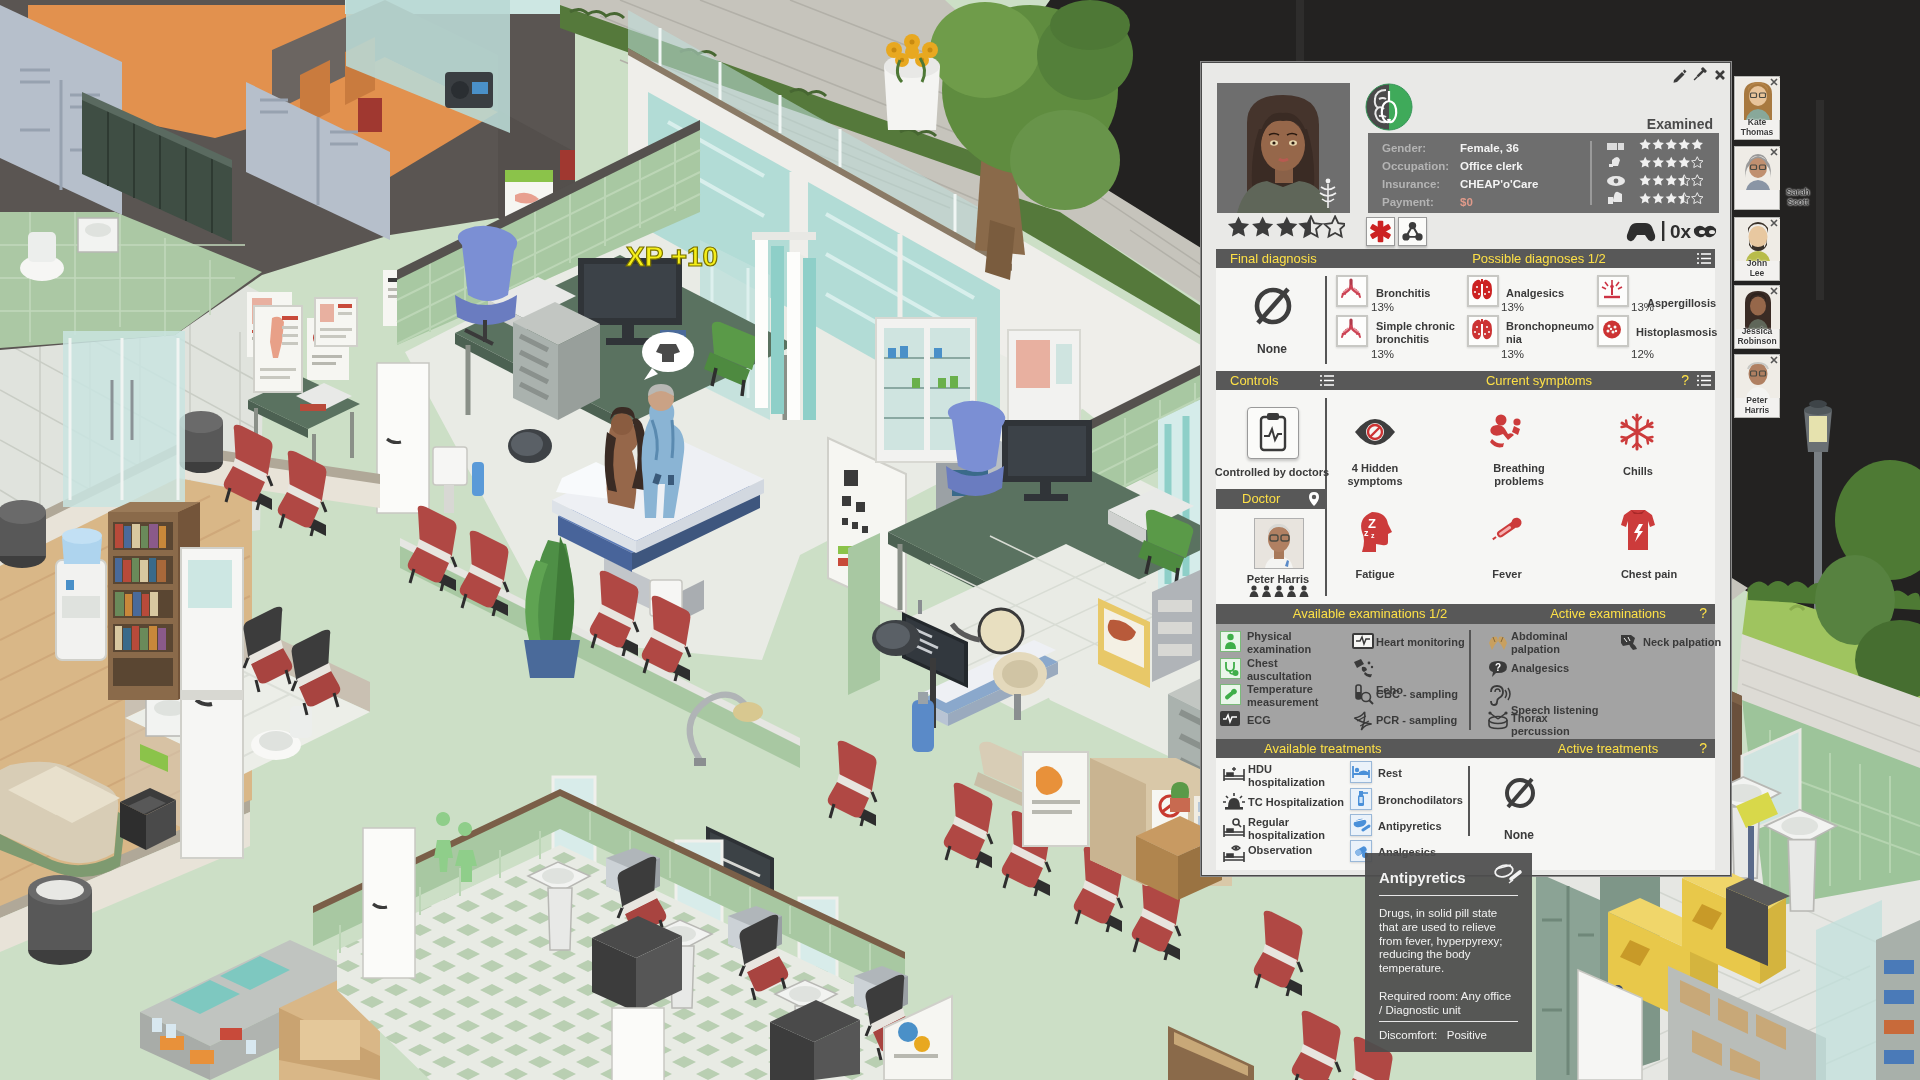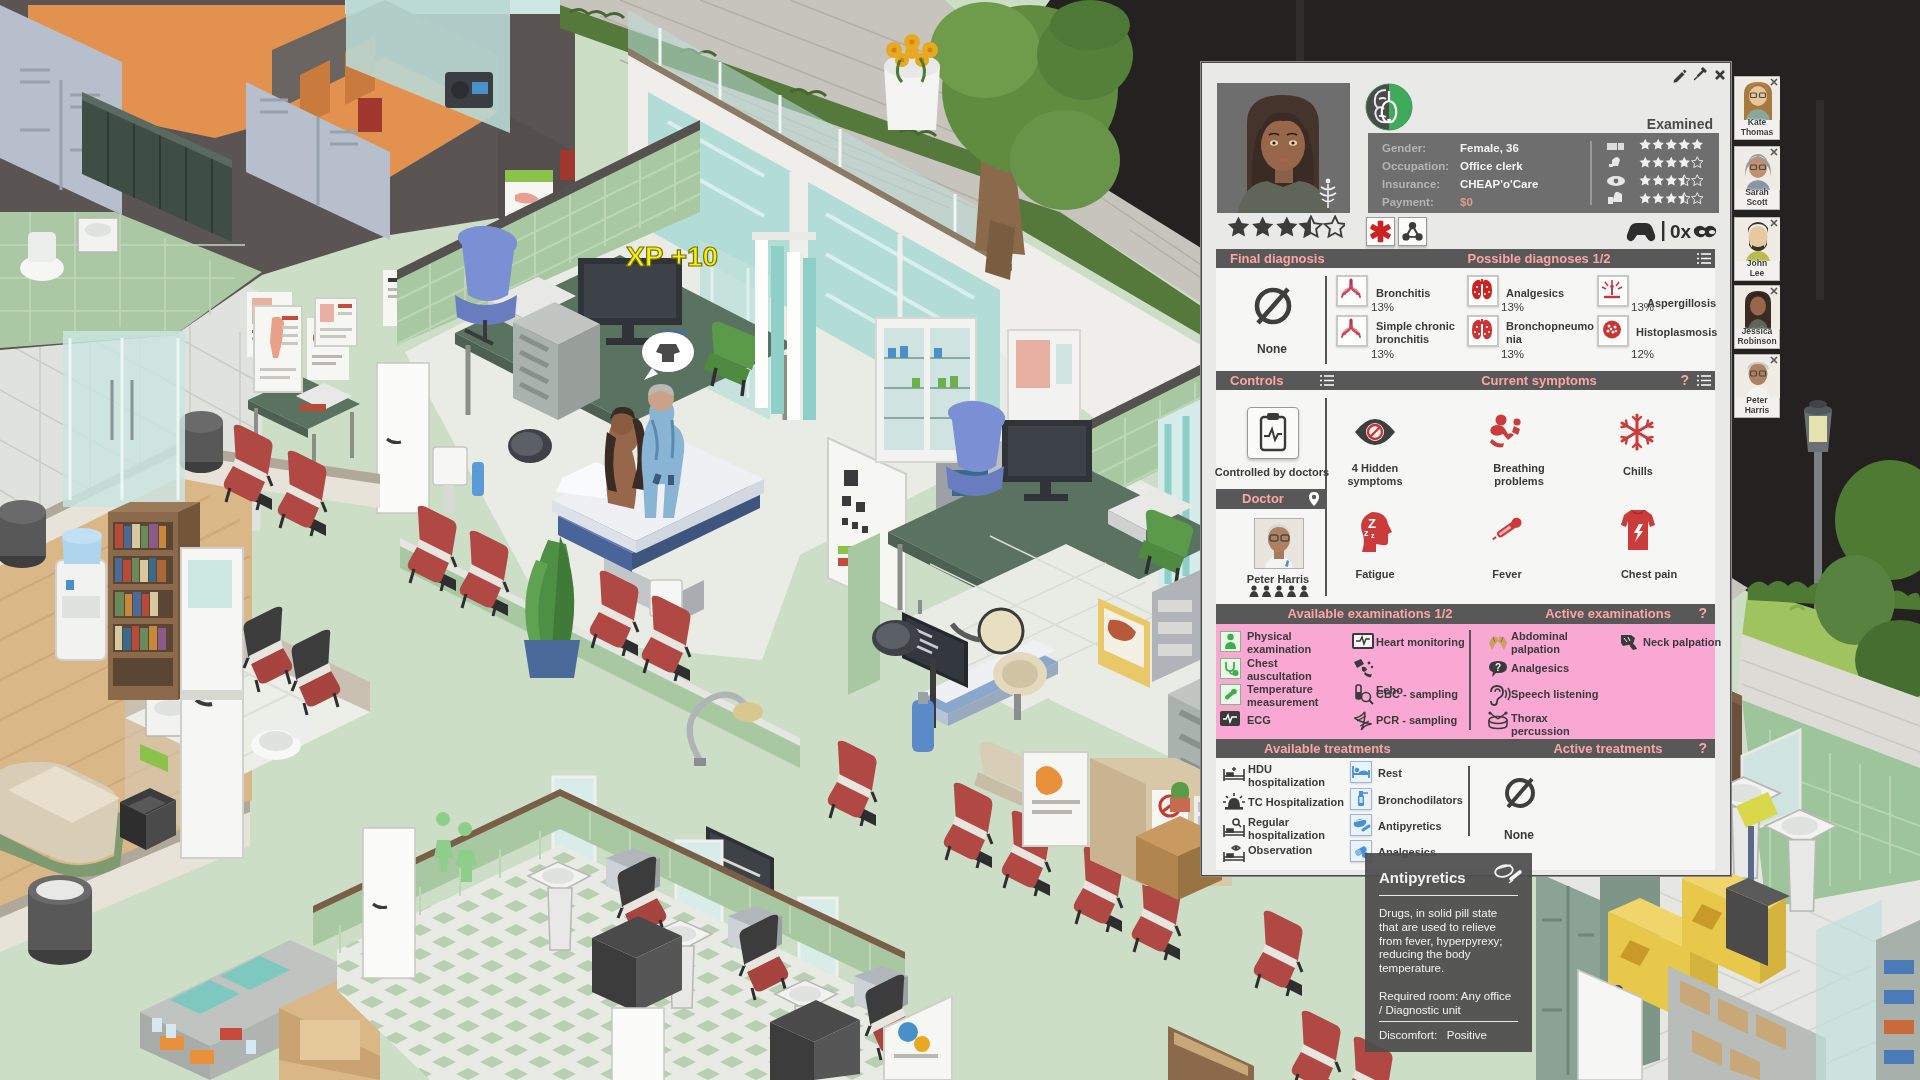--- a/index.html
+++ b/index.html
@@ -1,18 +1,18 @@
 <!DOCTYPE html>
 <html><head>
 <meta charset="utf-8">
 <style>
 html,body{margin:0;padding:0;width:1920px;height:1080px;overflow:hidden;background:#e9e9e5;font-family:"Liberation Sans",sans-serif;}
 #scene{position:absolute;left:0;top:0;}
 .abs{position:absolute;}
-.hdr{background:#585858;color:#fca5a5;font-size:13px;font-weight:bold;line-height:19px;}
+.hdr{background:#585858;color:#fde047;font-size:13px;font-weight:normal;line-height:19px;}
 .lbl{font-size:11px;font-weight:bold;color:#3a3a3a;line-height:12px;}
 .pct{font-size:11.5px;color:#3a3a3a;}
 .ibox{position:absolute;width:28px;height:28px;background:#fdfdfc;border:2px solid #c8c8c4;box-shadow:0 1px 2px #00000022;}
 .gbox{position:absolute;width:19px;height:19px;background:#eaf6ea;border:1px solid #7aba7a;}
 .bbox{position:absolute;width:20px;height:20px;background:#eaf2fa;border:1px solid #9ab8d8;box-shadow:0 1px 2px #00000022;}
 </style>
 </head>
 <body>
 <svg width="0" height="0" style="position:absolute">
 <defs>
@@ -1139,21 +1139,21 @@
         <use href="#p1" x="50"></use>
       </g>
     </svg>
 
 <div class="hdr abs" style="left:14px;top:541px;width:499px;height:20px;">
 <span style="position:absolute;left:44px;width:220px;text-align:center;">Available examinations 1/2</span>
 <span style="position:absolute;left:292px;width:200px;text-align:center;">Active examinations</span>
 <span style="position:absolute;right:8px;font-size:14px;">?</span>
 </div>
 
-<div class="abs" style="left:14px;top:561px;width:499px;height:115px;background:#f9a8d4;">
+<div class="abs" style="left:14px;top:561px;width:499px;height:115px;background:#a3a3a3;">
 <div class="abs" style="left:253px;top:6px;width:2px;height:100px;background:#555;"></div>
 
 <div class="gbox" style="left:4px;top:7px;"><svg width="19" height="19" viewBox="0 0 19 19">
           <circle cx="9.5" cy="5" r="3.2" fill="#3fae49"></circle>
           <path d="M4 17 q0 -7 5.5 -7 q5.5 0 5.5 7z" fill="#3fae49"></path>
         </svg></div>
 <div class="abs lbl" style="left:31px;top:6px;line-height:12.5px;">Physical<br>examination</div>
 
 <div class="gbox" style="left:4px;top:34px;"><svg width="19" height="19" viewBox="0 0 19 19">
           <path d="M5 3 v5 q0 4 4 4 q4 0 4 -4 V3" fill="none" stroke="#3fae49" stroke-width="1.8"></path>
@@ -1223,21 +1223,21 @@
         <path d="M2 8 q0 -6 9 -6 q9 0 9 6 q0 6 -9 6 l-2 0 -4 4 1 -5 q-4 -1 -4 -5z" fill="#3a3a3a"></path>
         <text x="8" y="12" font-size="10" font-weight="bold" fill="#fff" font-family="Liberation Sans">?</text>
       </svg>
 <div class="abs lbl" style="left:295px;top:38px;">Analgesics</div>
 
 <svg class="abs" style="left:271px;top:60px;" width="24" height="22" viewBox="0 0 24 22">
         <path d="M4 8 q0 -6 6 -6 q6 0 6 6 q0 4 -4 6 q-2 1 -2 4 q0 3 -3 3 q-3 0 -3 -4" fill="none" stroke="#3a3a3a" stroke-width="1.8"></path>
         <path d="M8 8 q0 -3 2.5 -3 q2.5 0 2.5 3" fill="none" stroke="#3a3a3a" stroke-width="1.4"></path>
         <path d="M18 6 q3 4 0 8 M21 4 q4 6 0 12" fill="none" stroke="#3a3a3a" stroke-width="1.5"></path>
       </svg>
-<div class="abs lbl" style="left:295px;top:64px;">Speech listening</div>
+<div class="abs lbl" style="left:295px;top:80px;">Speech listening</div>
 
 <svg class="abs" style="left:271px;top:86px;" width="22" height="22" viewBox="0 0 22 22">
         <ellipse cx="11" cy="10" rx="9" ry="3.5" fill="none" stroke="#3a3a3a" stroke-width="1.6"></ellipse>
         <path d="M2 10 v5 q0 3.5 9 3.5 q9 0 9 -3.5 v-5" fill="none" stroke="#3a3a3a" stroke-width="1.6"></path>
         <path d="M3 3 l8 6 M19 3 l-8 6" stroke="#3a3a3a" stroke-width="1.5"></path>
         <circle cx="3" cy="3" r="1.6" fill="#3a3a3a"></circle>
         <circle cx="19" cy="3" r="1.6" fill="#3a3a3a"></circle>
       </svg>
 <div class="abs lbl" style="left:295px;top:88px;line-height:12.5px;">Thorax<br>percussion</div>
 
@@ -1354,21 +1354,21 @@
 <div class="abs" style="left:0;top:70px;width:46px;height:64px;background:#f2f1ef;border:1px solid #b8b8b4;box-sizing:border-box;">
 <svg width="44" height="42" viewBox="0 0 44 42" style="margin:1px;">
         <rect width="44" height="42" fill="#efece6"></rect>
         <path d="M10 30 Q6 12 22 8 Q38 12 34 30 Q36 16 22 14 Q8 16 10 30Z" fill="#9a9a9a"></path>
         <ellipse cx="22" cy="20" rx="9" ry="10" fill="#c09070"></ellipse>
         <path d="M13 16 Q14 8 22 8 Q30 8 31 16 L31 12 Q28 6 22 6 Q16 6 13 12 Z" fill="#9a9a9a"></path>
         <rect x="14.5" y="17" width="6" height="4.5" rx="1" fill="none" stroke="#4a4a42" stroke-width="1.2"></rect>
         <rect x="23.5" y="17" width="6" height="4.5" rx="1" fill="none" stroke="#4a4a42" stroke-width="1.2"></rect>
         <path d="M10 42 Q12 33 22 32 Q32 33 34 42 Z" fill="#8a95a5"></path>
       </svg>
-<div style="position:absolute;left:0;top:40px;width:100%;text-align:center;font-size:8.5px;font-weight:bold;color:#3a3a3a;line-height:10px;text-shadow:0 0 2px #ffffff,0 0 2px #ffffff;">Sarah<br>Scott</div>
+<div style="position:absolute;left:0;top:40px;width:100%;text-align:center;font-size:8.5px;font-weight:bold;color:#3a3a3a;line-height:10px;text-shadow:0 0 2px #ffffff,0 0 2px #ffffff;padding-left:41px;">Sarah<br>Scott</div>
 <svg style="position:absolute;right:1px;top:1px;" width="8" height="8" viewBox="0 0 8 8">
         <path d="M1 1 L7 7 M7 1 L1 7" stroke="#555" stroke-width="1.6"></path>
       </svg>
 </div>
 
 <div class="abs" style="left:0;top:141px;width:46px;height:64px;background:#f2f1ef;border:1px solid #b8b8b4;box-sizing:border-box;">
 <svg width="44" height="42" viewBox="0 0 44 42" style="margin:1px;">
         <rect width="44" height="42" fill="#efece6"></rect>
         <ellipse cx="22" cy="18" rx="9.5" ry="11" fill="#e8c8a0"></ellipse>
         <path d="M12 14 Q13 5 22 5 Q31 5 32 14 L32 9 Q28 3 22 3 Q16 3 12 9 Z" fill="#3a322a"></path>

